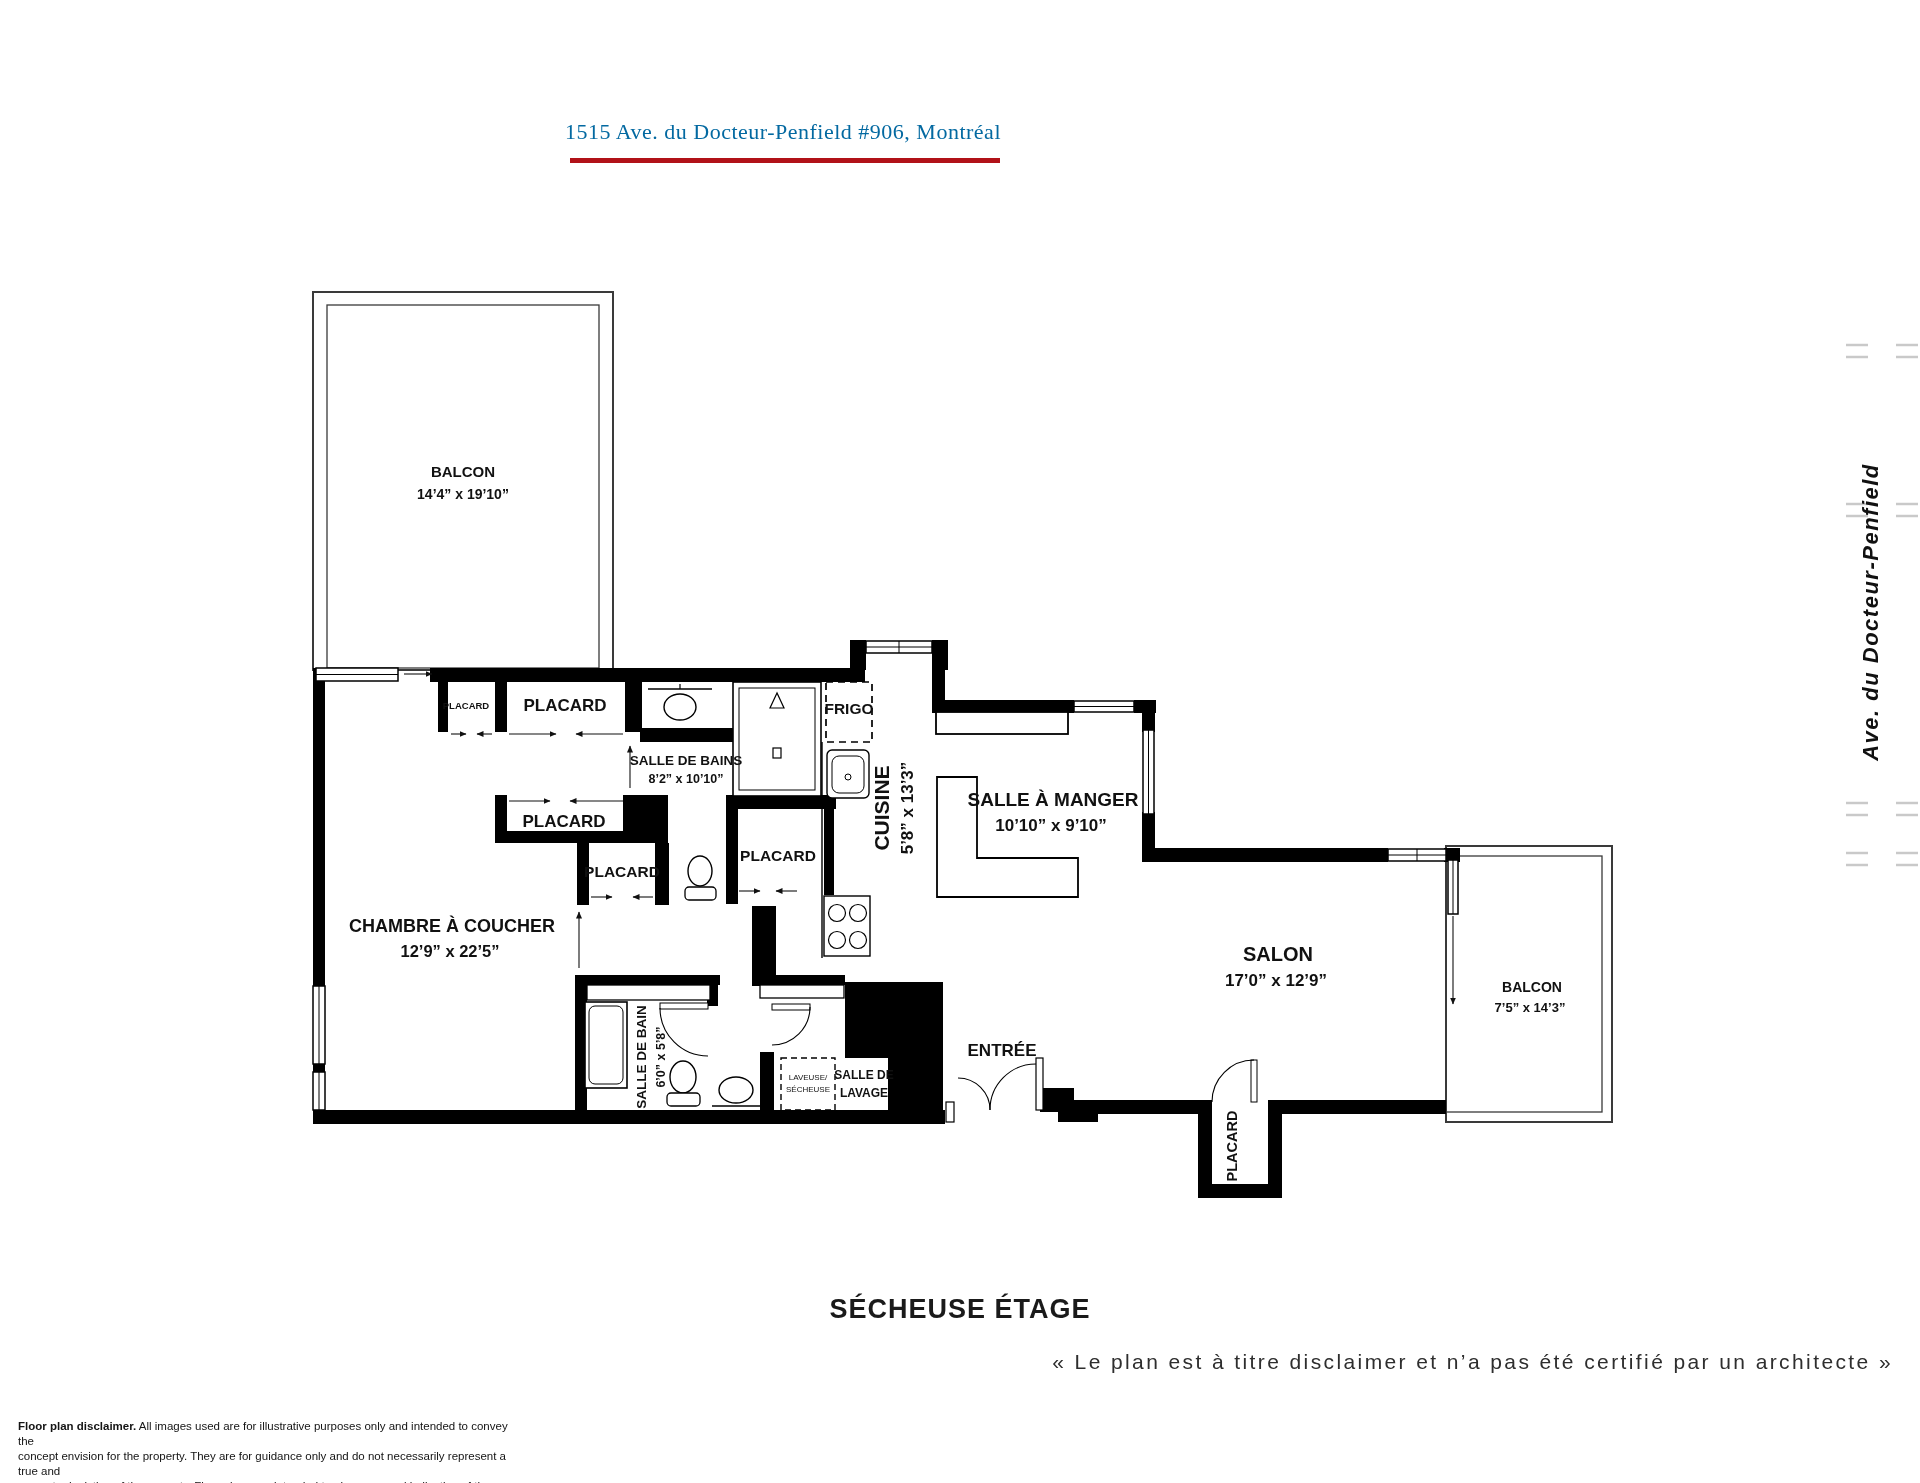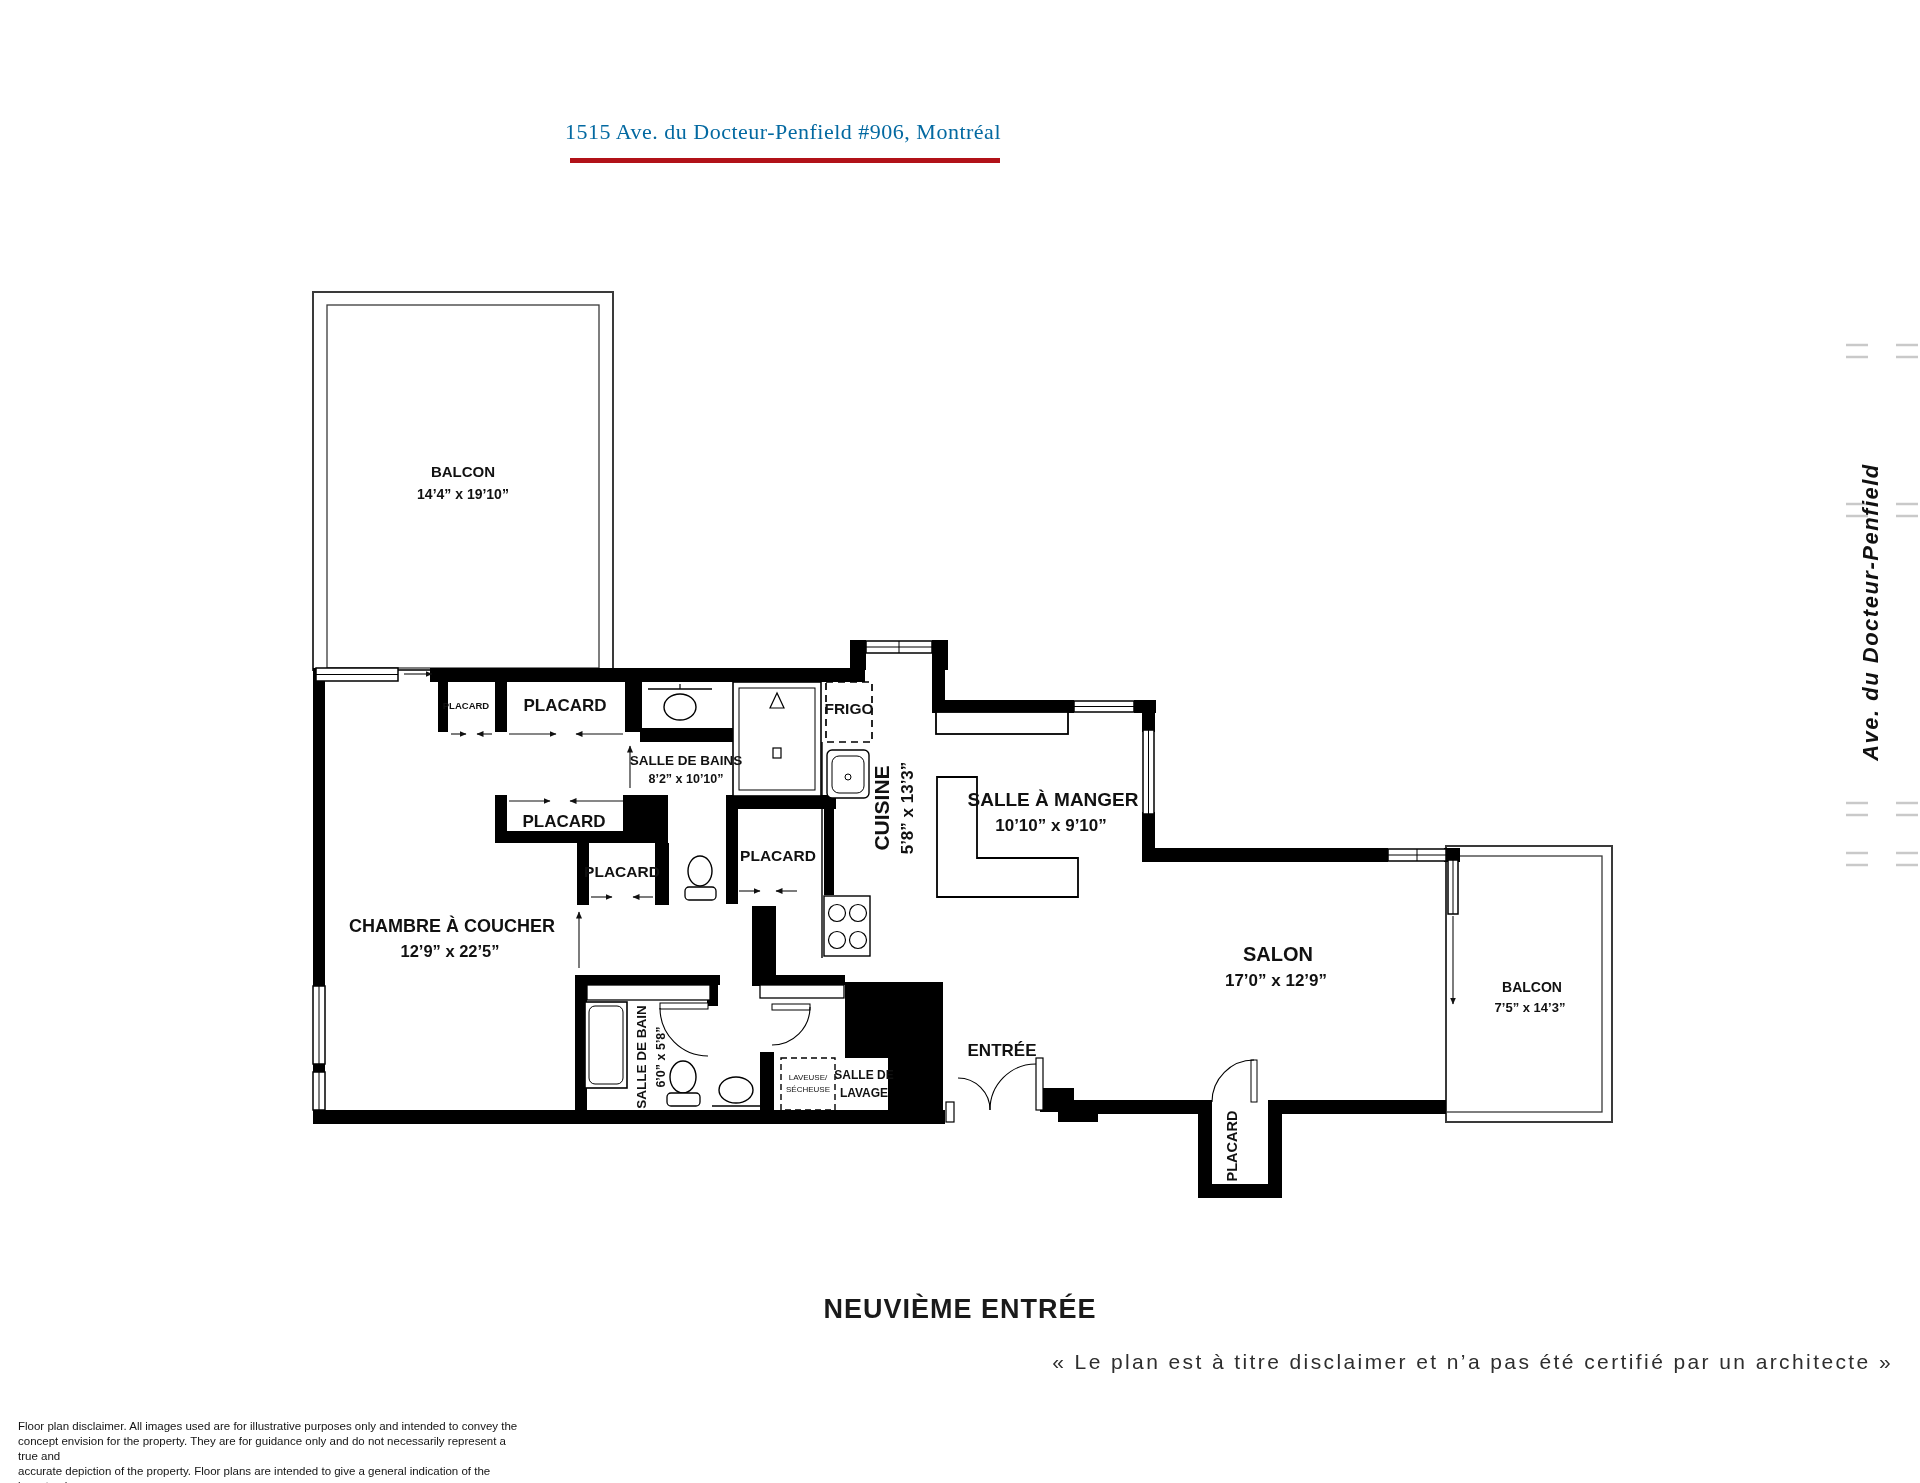--- a/index.html
+++ b/index.html
@@ -7,21 +7,21 @@
   .page-title{position:absolute;top:119px;left:0;width:1566px;text-align:center;
     font-family:Liberation Serif, serif;font-size:22px;color:#0369a1;letter-spacing:.5px;}
   .title-rule{position:absolute;top:158px;left:570px;width:430px;height:5px;background:#b11118;}
   .plan-svg{position:absolute;top:0;left:0;}
   .floor-label{position:absolute;top:1294px;left:0;width:1920px;text-align:center;
     font-size:27px;font-weight:700;color:#1a1a1a;letter-spacing:1px;}
   .notice{position:absolute;top:1350px;right:27px;font-size:21px;font-weight:400;
     color:#2e2e2e;letter-spacing:2.4px;white-space:nowrap;}
   .disclaimer{position:absolute;top:1419px;left:18px;width:500px;font-size:11.5px;
     line-height:15px;color:#141414;}
-  .disclaimer b{font-weight:400;}
+  .disclaimer b{font-weight:700;}
   
   text{font-family:"Liberation Sans",sans-serif;fill:#111;font-weight:700;}
   .tiny{font-weight:400;}
 </style>
 </head>
 <body>
 
 <div class="page-title">1515 Ave. du Docteur-Penfield #906, Montréal</div>
 <div class="title-rule"></div>
 
@@ -236,21 +236,21 @@
     <text class="tiny" x="808" y="1092" font-size="8">SÉCHEUSE</text>
 
     <text x="864" y="1079" font-size="12">SALLE DE</text>
     <text x="864" y="1097" font-size="12">LAVAGE</text>
 
     <text x="1002" y="1056" font-size="17">ENTRÉE</text>
     <text x="1237" y="1146" font-size="14.5" transform="rotate(-90 1237 1146)">PLACARD</text>
   </g>
 </svg>
 
-<div class="floor-label">NEUVIÈME ENTRÉE</div>
+<div class="floor-label">SÉCHEUSE ÉTAGE</div>
 <div class="notice">« Le plan est à titre disclaimer et n’a pas été certifié par un architecte »</div>
 
 <div class="disclaimer">
   <div><b>Floor plan disclaimer.</b><span> All images used are for illustrative purposes only and intended to convey the</span></div>
   <div>concept envision for the property. They are for guidance only and do not necessarily represent a true and</div>
   <div>accurate depiction of the property. Floor plans are intended to give a general indication of the layout only.</div>
 
 </div>
 
 </body></html>

